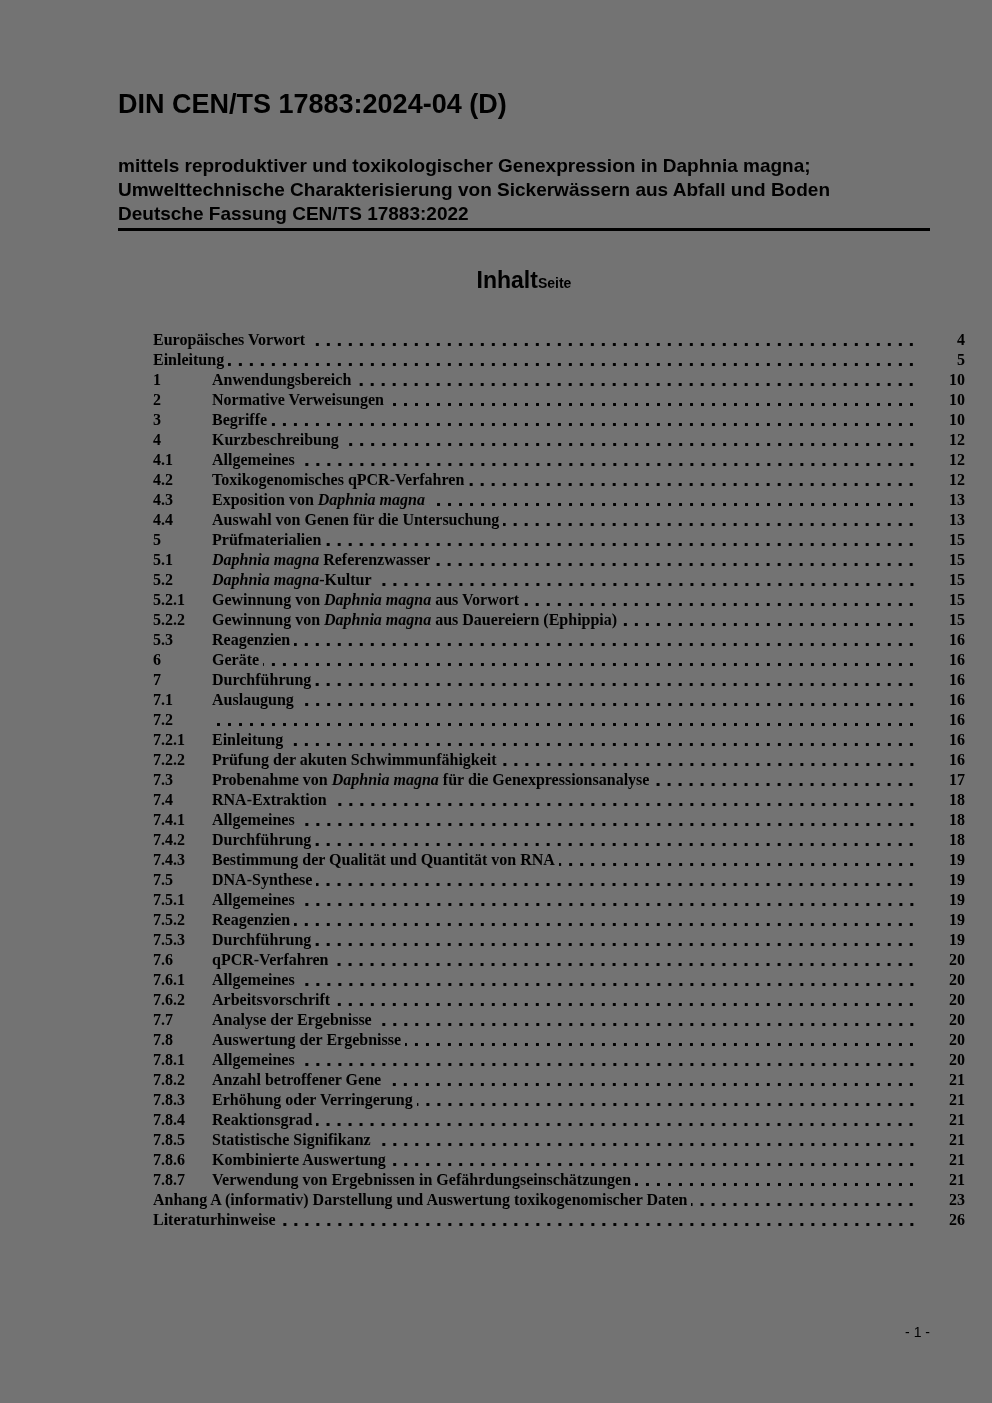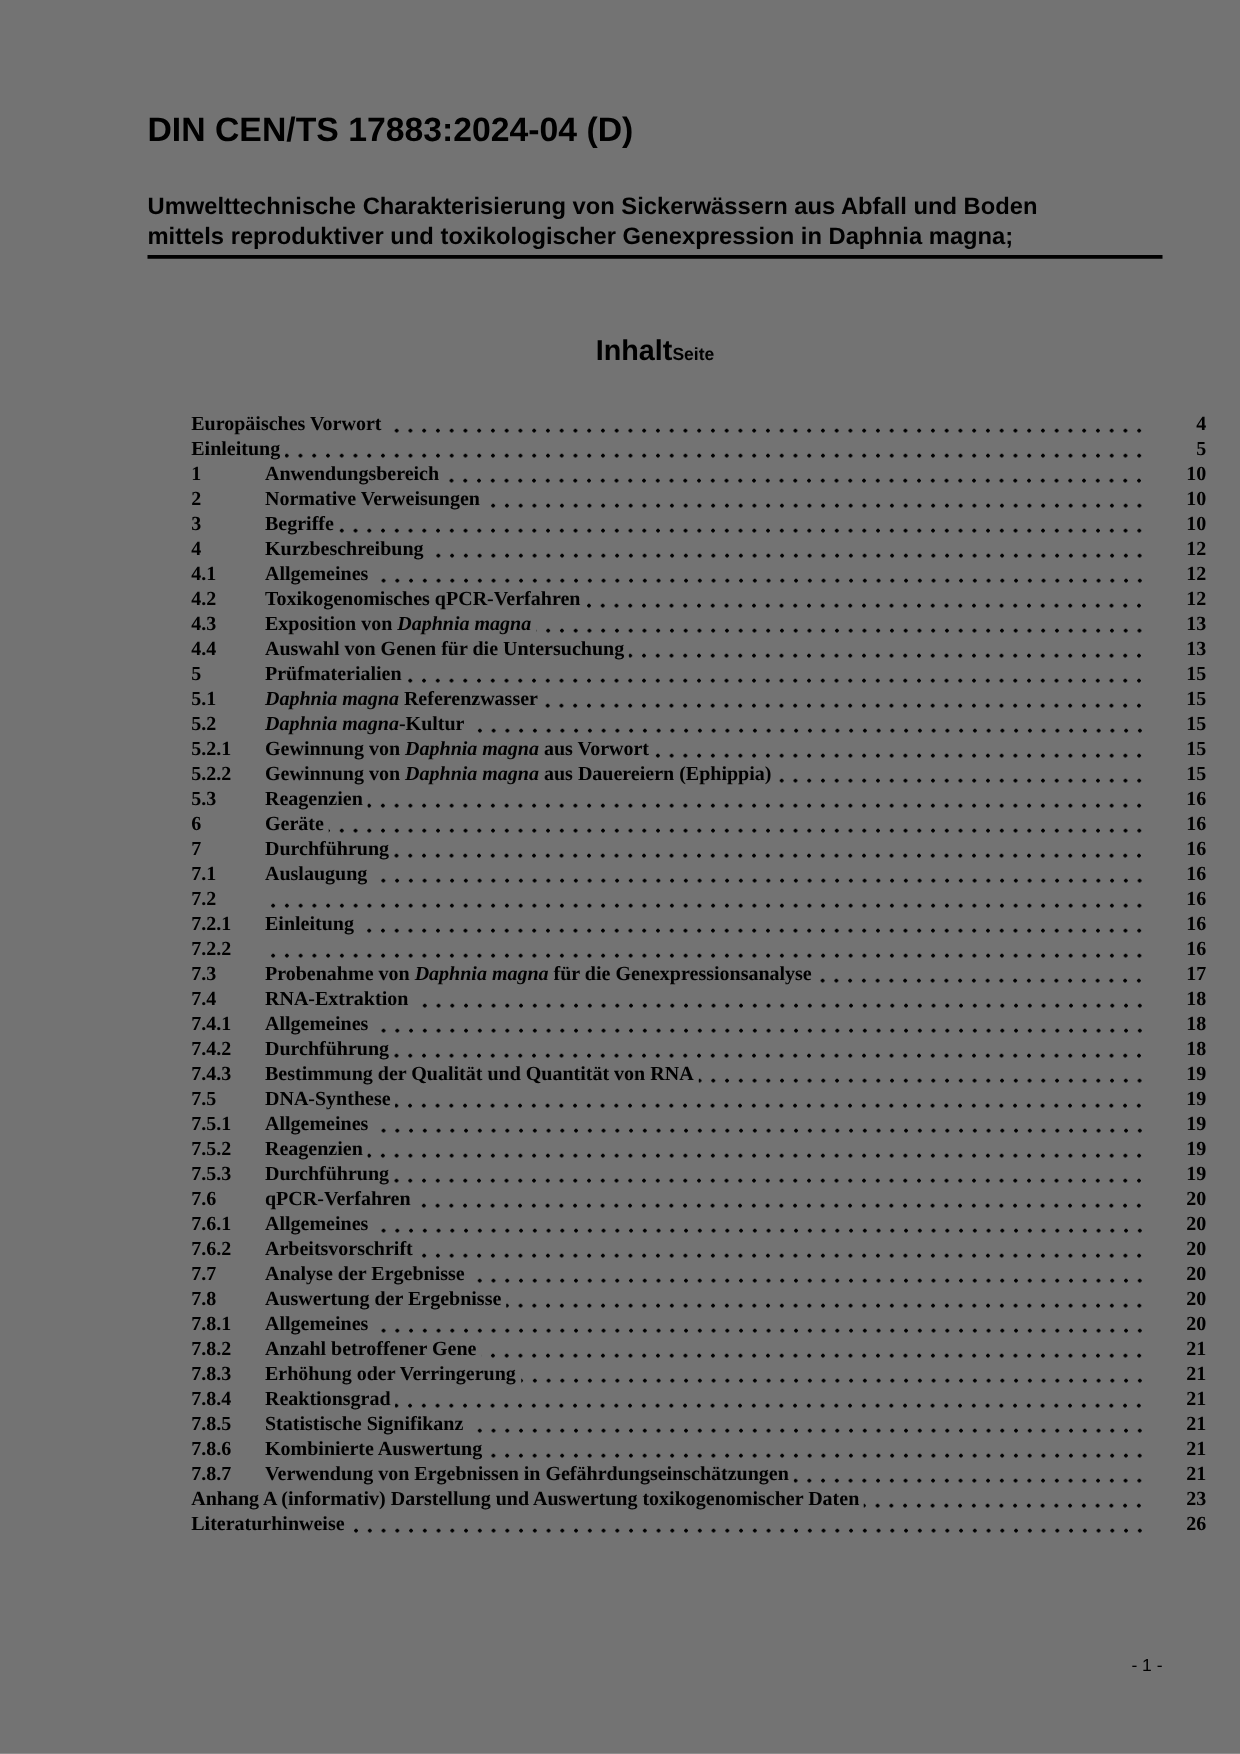--- a/index.html
+++ b/index.html
@@ -50,22 +50,23 @@
   }
 </style>
 </head>
 <body>
 
 <div class="page">
 
   <div class="hdr">
     <h1 class="code">DIN CEN/TS 17883:2024-04 (D)</h1>
     <div class="subtitle">
+      <div class="line">mittels reproduktiver und toxikologischer Genexpression in Daphnia magna;</div>
       <div class="line">Umwelttechnische Charakterisierung von Sickerwässern aus Abfall und Boden</div>
-      <div class="line">mittels reproduktiver und toxikologischer Genexpression in Daphnia magna;</div>
+      <div class="line">Deutsche Fassung CEN/TS 17883:2022</div>
     </div>
     <div class="rule"></div>
   </div>
 
   <div class="toc-head">
     <span class="toc-heading">Inhalt</span>
     <span class="col-label">Seite</span>
   </div>
 
   <div class="toc" id="toc-list">
@@ -187,20 +188,21 @@
         <span class="pg">16</span>
       </div>
       <div class="row">
         <span class="num">7.2.1</span>
         <span class="title"><span>Einleitung</span></span>
         <span class="leader"></span>
         <span class="pg">16</span>
       </div>
       <div class="row">
         <span class="num">7.2.2</span>
+        <span class="title"><span>Prüfung der akuten Schwimmunfähigkeit</span></span>
         <span class="leader"></span>
         <span class="pg">16</span>
       </div>
       <div class="row">
         <span class="num">7.3</span>
         <span class="title"><span>Probenahme von </span><i>Daphnia magna</i><span> für die Genexpressionsanalyse</span></span>
         <span class="leader"></span>
         <span class="pg">17</span>
       </div>
       <div class="row">

